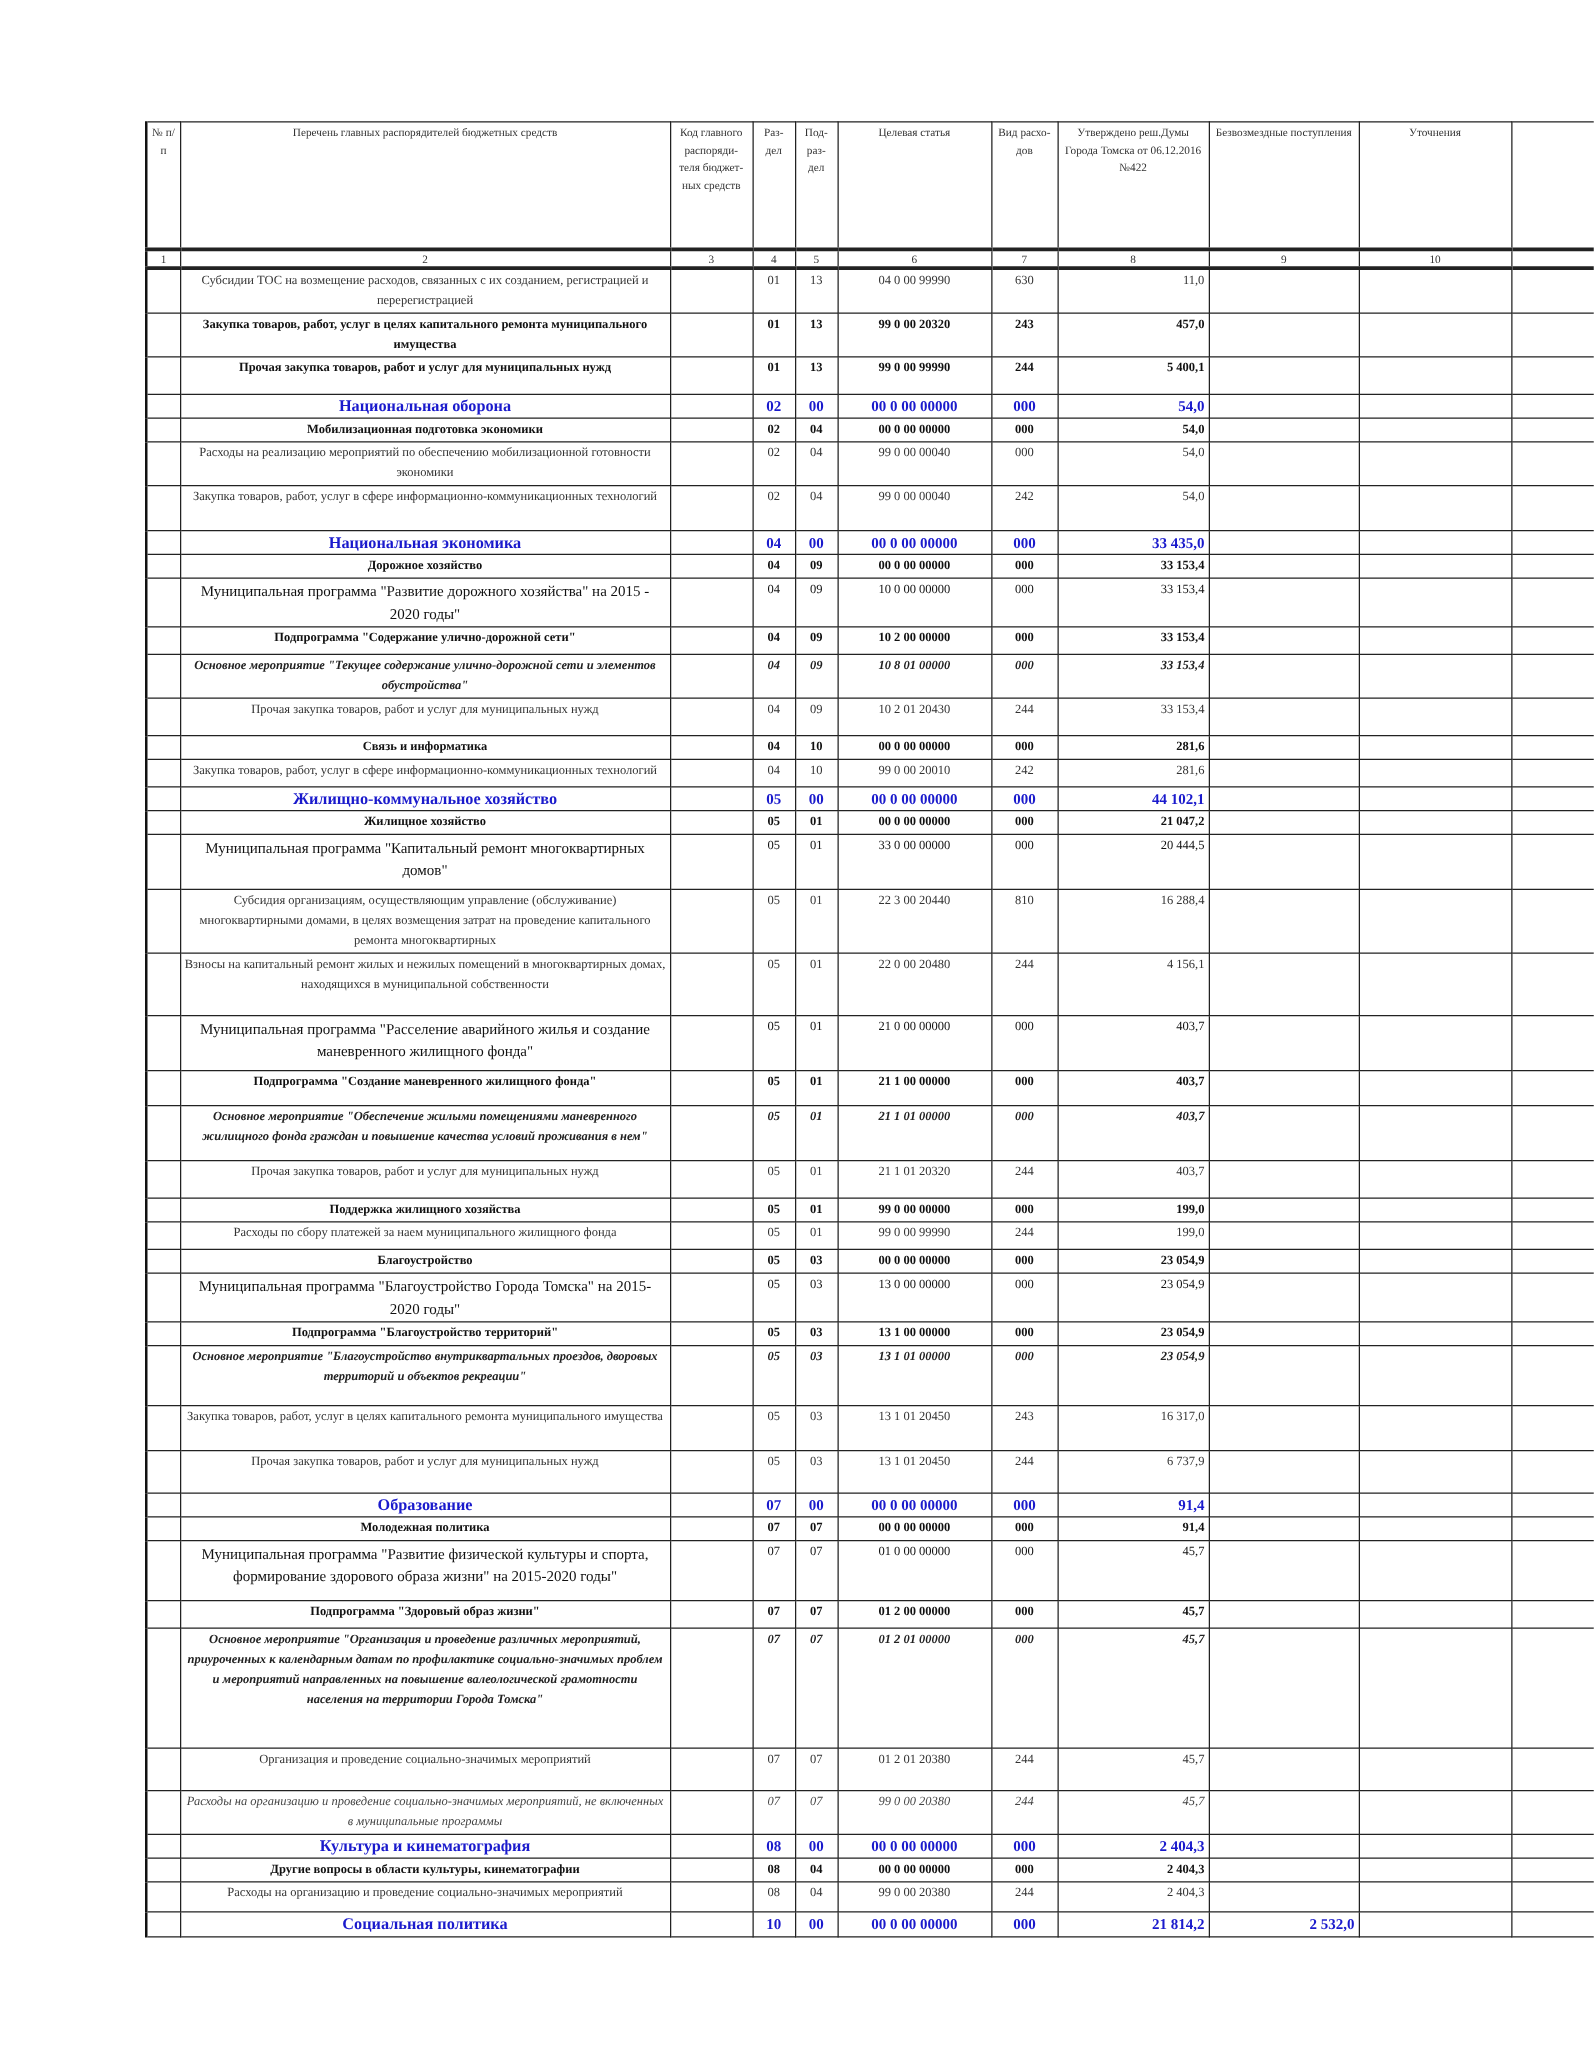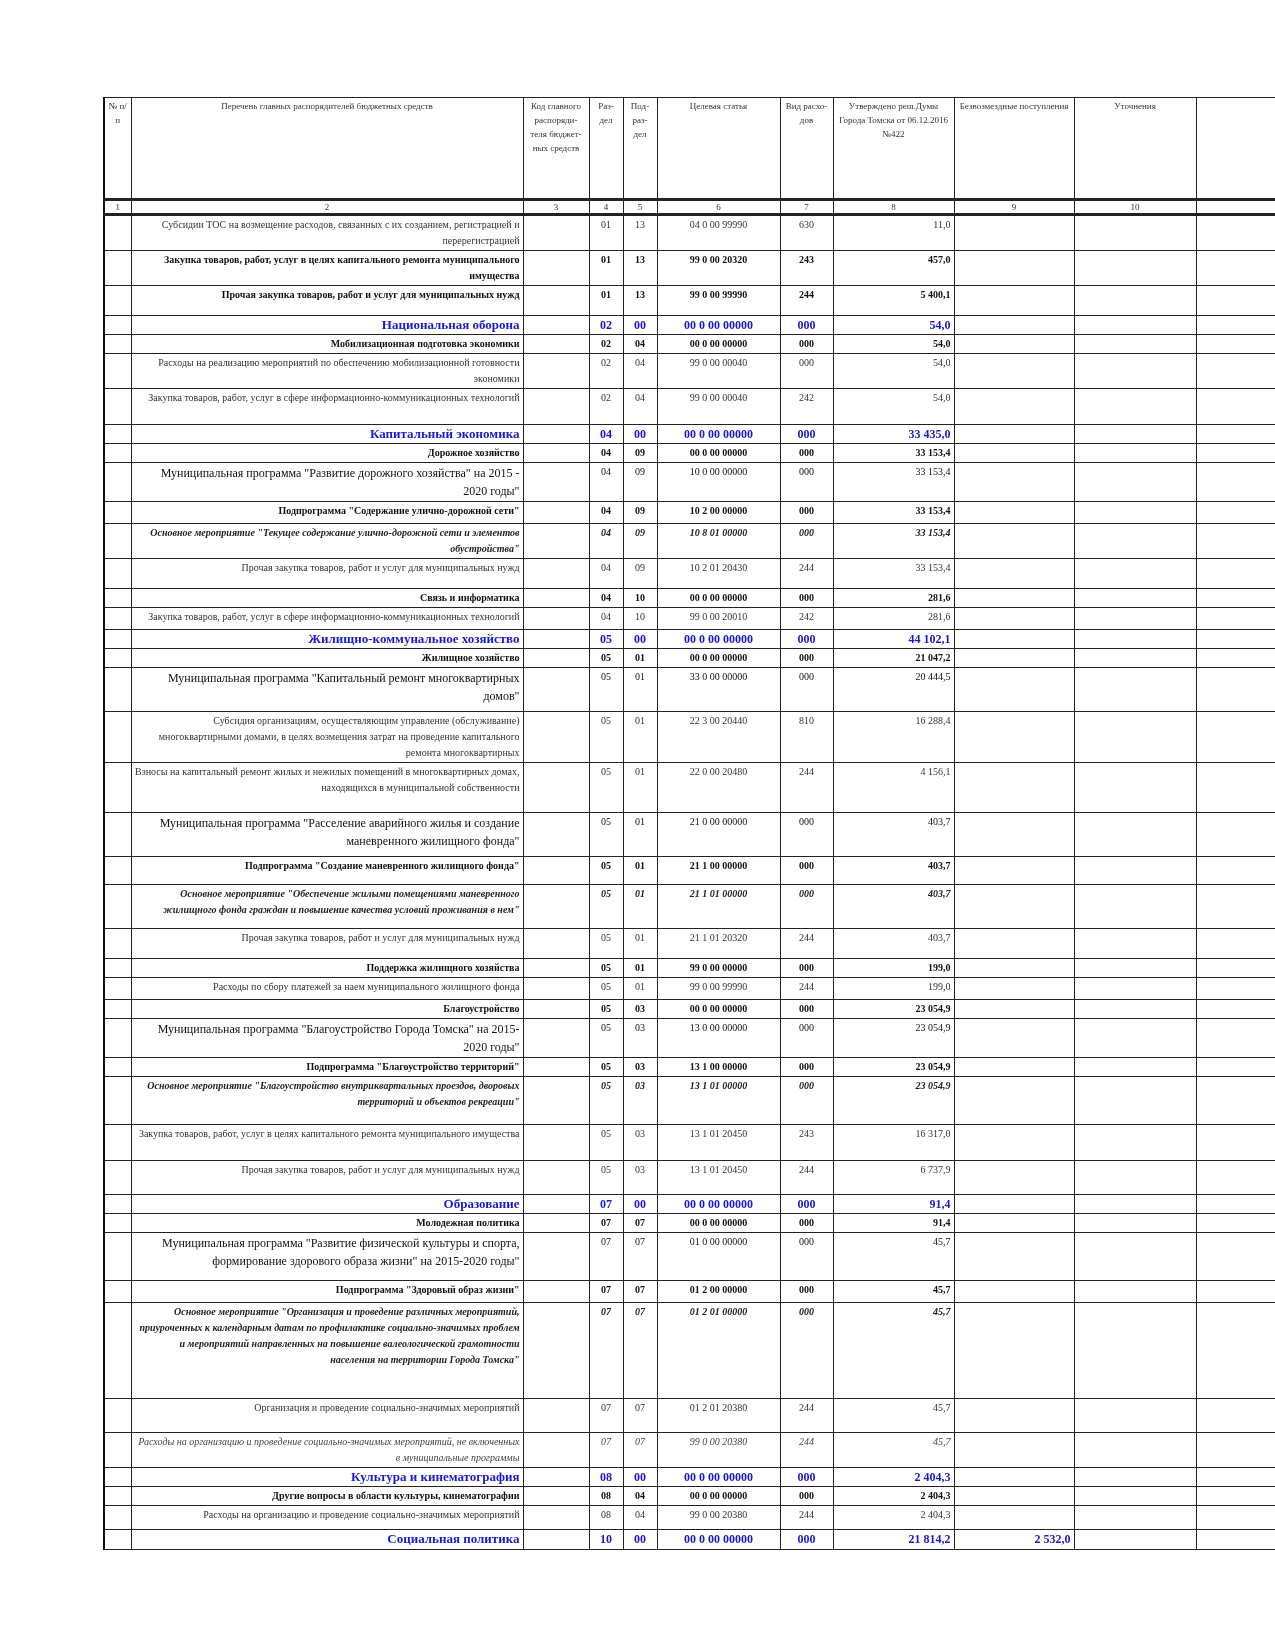--- a/index.html
+++ b/index.html
@@ -1,25 +1,25 @@
 <!DOCTYPE html>
 <html><head>
 <meta charset="utf-8">
 <style>
   html, body { margin: 0; padding: 0; background: #ffffff; }
   body { width: 1275px; height: 1650px; overflow: hidden; position: relative;
          font-family: "Liberation Serif", serif; color: #111; }
-  .page { position: absolute; left: 103px; top: 97px; width: 960px; }
+  .page { position: absolute; left: 116px; top: 97px; width: 960px; }
   table { border-collapse: collapse; table-layout: fixed; width: 1180px; font-size: 10px; line-height: 16px; }
   td, th { border: 1px solid #222; padding: 1px 3px; vertical-align: top; overflow: hidden; }
   th { font-weight: normal; font-size: 9px; line-height: 14px; text-align: center; color: #333; height: 98px; border-bottom: 3px solid #222; }
   .numrow td { text-align: center; font-size: 9px; height: 12px; line-height: 12px; padding: 0 3px; color: #333; border-bottom: 3px solid #222; }
   td.c { text-align: center; }
   td.r { text-align: right; }
-  td.name { text-align: right; }
+  td.name { text-align: center; }
   tr.r-normal td { color: #333; font-size: 10px; }
   tr.r-bold td { font-weight: bold; color: #111; }
   tr.r-bold-lg td.name { font-size: 12px; line-height: 18px; }
   tr.r-italic td { font-style: italic; font-weight: bold; color: #222; }
   tr.r-italic-light td { font-style: italic; color: #444; }
   tr.r-section td { color: #1a1acc; font-weight: bold; font-size: 12px; line-height: 16px; }
   tr.r-section td.name { font-size: 13px; margin-left: 26px; }
   tr.r-sub td { font-weight: bold; color: #111; }
   col.c1 { width: 27px; } col.c2 { width: 392px; } col.c3 { width: 66px; }
   col.c4 { width: 34px; } col.c5 { width: 34px; } col.c6 { width: 123px; }
@@ -160,21 +160,21 @@
           <td class="c">04</td>
           <td class="c">99 0 00 00040</td>
           <td class="c">242</td>
           <td class="r">54,0</td>
           <td class="r"></td>
           <td class="r"></td>
           <td class="c"></td>
         </tr>
         <tr class="r-section" style="height: 16px;">
           <td class="c first-col"></td>
-          <td class="name">Капитальный экономика</td>
+          <td class="name">Национальная экономика</td>
           <td class="c"></td>
           <td class="c">04</td>
           <td class="c">00</td>
           <td class="c">00 0 00 00000</td>
           <td class="c">000</td>
           <td class="r">33 435,0</td>
           <td class="r"></td>
           <td class="r"></td>
           <td class="c"></td>
         </tr>

